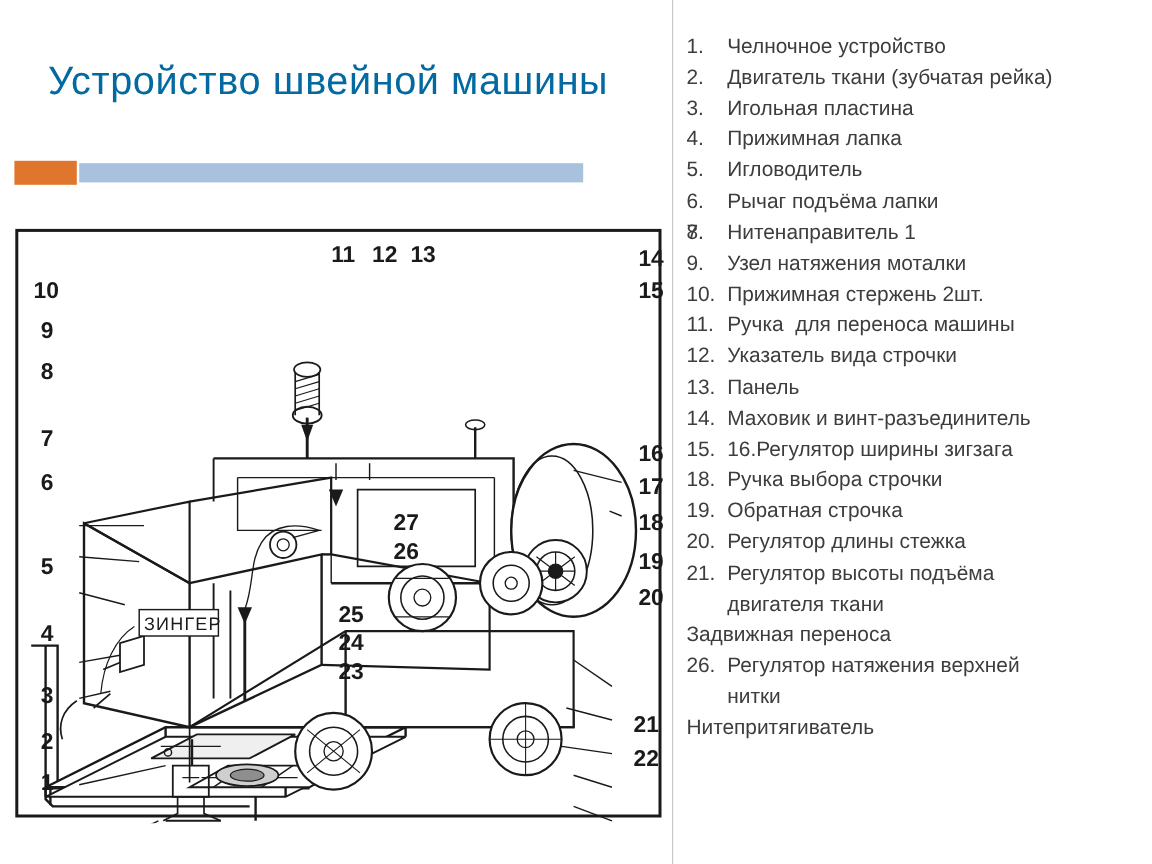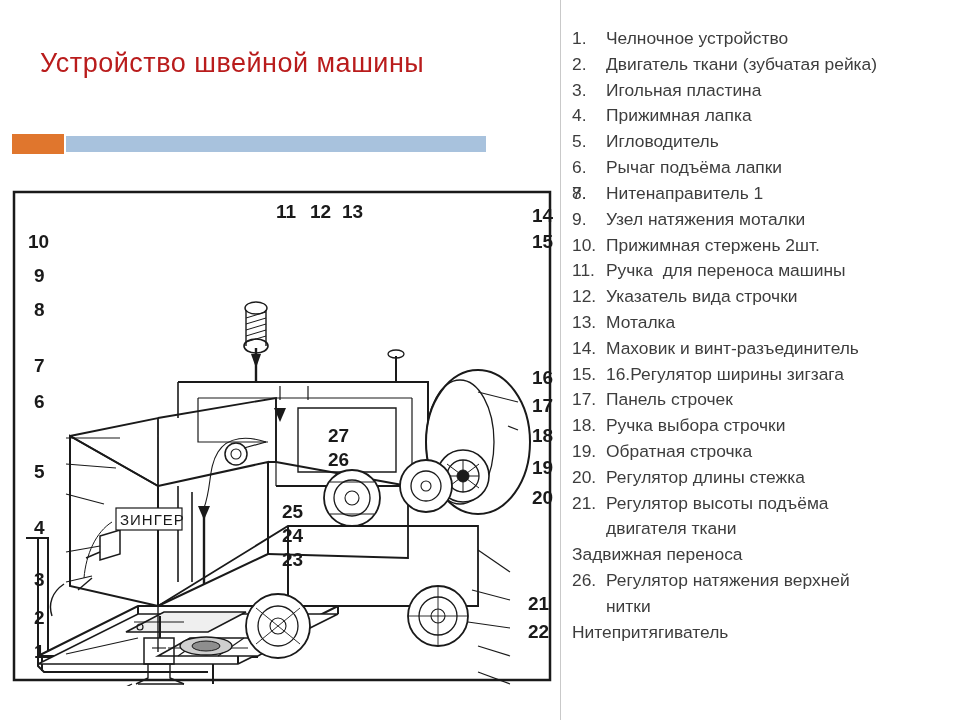--- a/index.html
+++ b/index.html
@@ -50,23 +50,23 @@
     height: 720px;
     background: #c9c9c9;
   }
 
   
   .title {
     position: absolute;
     left: 40px;
     top: 48px;
     width: 500px;
-    font-size: 27px;
+    font-size: 33px;
     font-weight: normal;
-    color: #b91c1c;
+    color: #0369a1;
     letter-spacing: 0.5px;
   }
 
   
   .accent-orange {
     position: absolute;
     left: 12px;
     top: 134px;
     width: 52px;
     height: 20px;
@@ -316,24 +316,23 @@
       <li><span class="num">3.</span><span>Игольная пластина</span></li>
       <li><span class="num">4.</span><span>Прижимная лапка</span></li>
       <li><span class="num">5.</span><span>Игловодитель</span></li>
       <li><span class="num">6.</span><span>Рычаг подъёма лапки</span></li>
       <li><span class="num">7.</span></li>
       <li><span class="num">8.</span><span>Нитенаправитель 1</span></li>
       <li><span class="num">9.</span><span>Узел натяжения моталки</span></li>
       <li><span class="num">10.</span><span>Прижимная стержень 2шт.</span></li>
       <li><span class="num">11.</span><span>Ручка  для переноса машины</span></li>
       <li><span class="num">12.</span><span>Указатель вида строчки</span></li>
-      <li><span class="num">13.</span><span>Моталка</span></li>
+      <li><span class="num">13.</span><span>Панель</span></li>
       <li><span class="num">14.</span><span>Маховик и винт-разъединитель</span></li>
       <li><span class="num">15.</span><span>16.Регулятор ширины зигзага</span></li>
-      <li><span class="num">17.</span><span>Панель строчек</span></li>
       <li><span class="num">18.</span><span>Ручка выбора строчки</span></li>
       <li><span class="num">19.</span><span>Обратная строчка</span></li>
       <li><span class="num">20.</span><span>Регулятор длины стежка</span></li>
       <li><span class="num">21.</span><span>Регулятор высоты подъёма</span></li>
       <li><span class="num"></span><span>двигателя ткани</span></li>
       <li class="nonum"><span>Задвижная переноса</span></li>
       <li><span class="num">26.</span><span>Регулятор натяжения верхней</span></li>
       <li><span class="num"></span><span>нитки</span></li>
       <li class="nonum"><span>Нитепритягиватель</span></li>
       <li><span class="num"></span><span></span></li>

